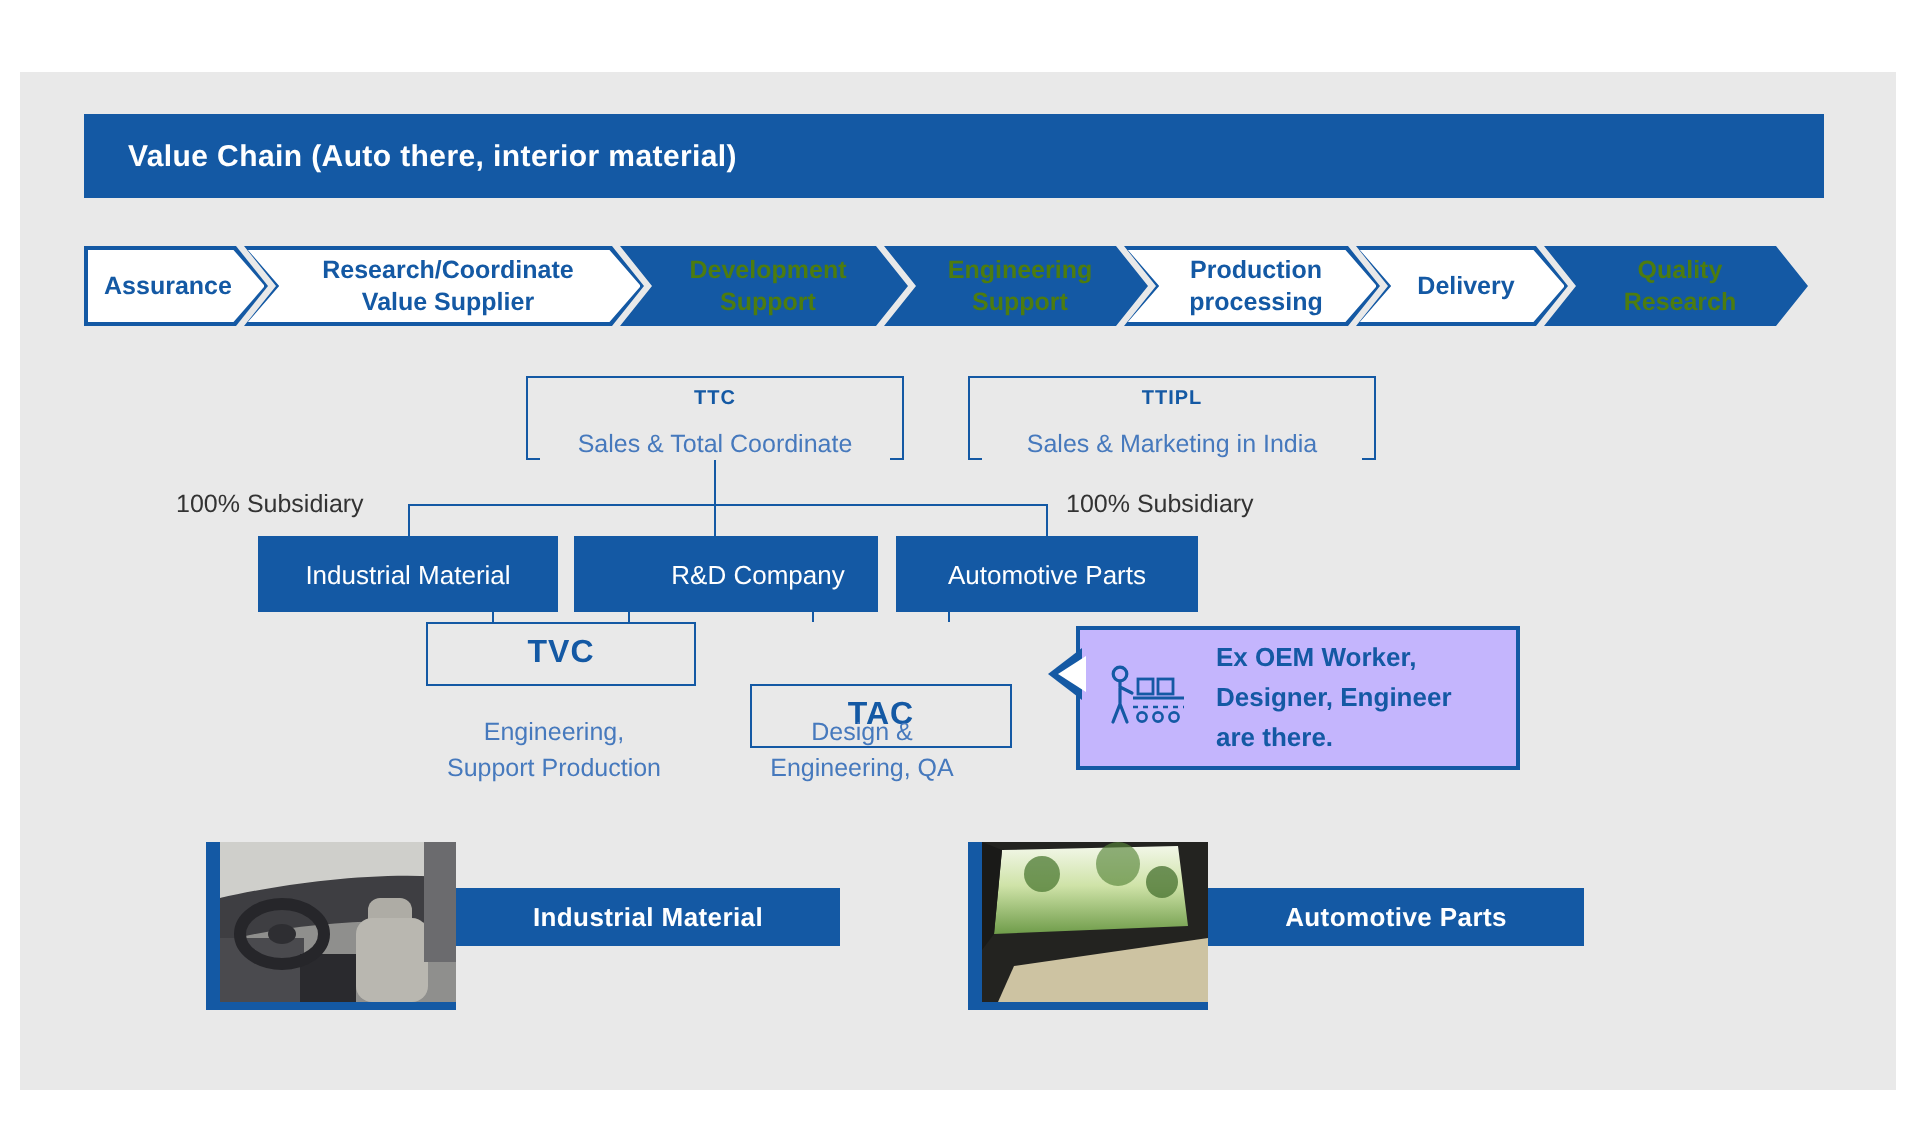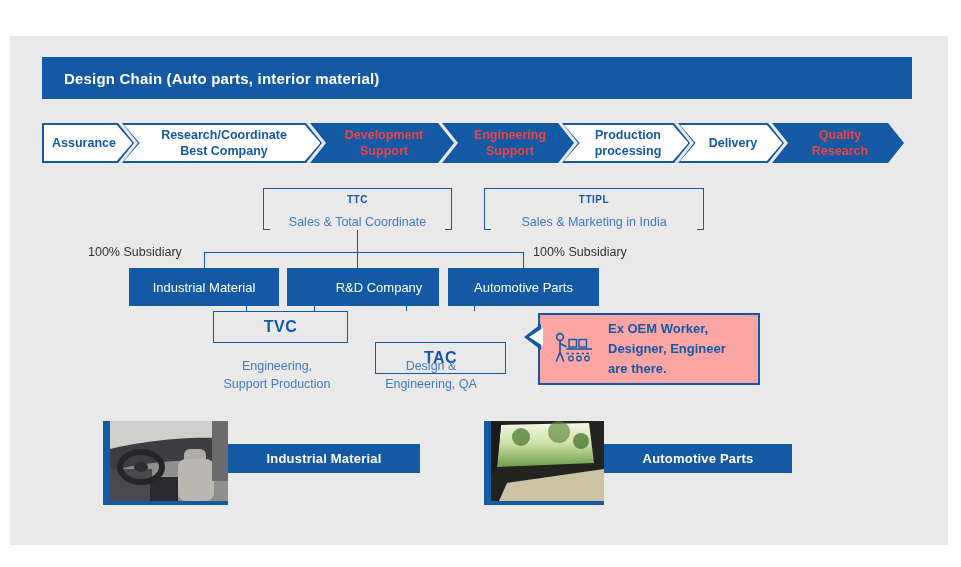--- a/index.html
+++ b/index.html
@@ -19,21 +19,21 @@
   
   .chev{ position:absolute; top:123px; height:40px; }
   .chev .bg{ position:absolute; inset:0; background:var(--blue); }
   .chev .inner{ position:absolute; inset:1.6px; background:#fff; }
   .clip-first{ clip-path:polygon(0 0, calc(100% - 16px) 0, 100% 50%, calc(100% - 16px) 100%, 0 100%); }
   .clip-notch{ clip-path:polygon(0 0, calc(100% - 16px) 0, 100% 50%, calc(100% - 16px) 100%, 0 100%, 16px 50%); }
   .chev .label{ position:absolute; inset:0; display:flex; align-items:center; justify-content:center;
     font-weight:bold; font-size:12.5px; line-height:1.3; text-align:center; white-space:pre-line; padding:0 12px 0 16px; }
   .chev.first .label{ padding:0 14px 0 6px; }
   .chev.outline .label{ color:var(--blue); }
-  .chev.filled .label{ color:#ef4444; }
+  .chev.filled .label{ color:#4d7c0f; }
 
   
   .bracket-box{ position:absolute; border:1px solid var(--blue); border-bottom:none; }
   .bracket-box .name{ text-align:center; padding-top:5px; font-weight:bold; font-size:10px; color:var(--blue); letter-spacing:.5px; }
   .bracket-row{ position:absolute; left:-1px; right:-1px; bottom:0; display:flex; align-items:flex-end; }
   .corner-l{ width:7px; height:9px; border-left:1px solid var(--blue); border-bottom:1px solid var(--blue); }
   .corner-r{ width:7px; height:9px; border-right:1px solid var(--blue); border-bottom:1px solid var(--blue); }
   .bracket-text{ flex:1; text-align:center; font-size:12.5px; color:var(--lblue); white-space:nowrap; padding-bottom:1px; }
 
   .subsidiary{ position:absolute; font-size:12.5px; color:#333; }
@@ -42,21 +42,21 @@
 
   .co-box{ position:absolute; height:38px; background:var(--blue); color:#fff; font-size:13px;
     display:flex; align-items:center; justify-content:center; }
 
   .sub-box{ position:absolute; height:32px; border:1px solid var(--blue); color:var(--blue);
     font-weight:bold; font-size:16px; letter-spacing:.5px; display:flex; align-items:center; justify-content:center; }
 
   .sub-desc{ position:absolute; text-align:center; font-size:12.5px; color:var(--lblue); line-height:1.45; white-space:pre-line; }
 
   
-  .callout{ position:absolute; left:538px; top:313px; width:222px; height:72px; background:#fca5a5;
+  .callout{ position:absolute; left:538px; top:313px; width:222px; height:72px; background:#c4b5fd;
     border:2px solid var(--blue); display:flex; align-items:center; gap:10px; padding:6px 8px 6px 12px; }
   .callout .tri-border{ position:absolute; left:-16px; top:9px; width:17px; height:26px; background:var(--blue);
     clip-path:polygon(100% 0, 0 50%, 100% 100%); }
   .callout .tri-fill{ position:absolute; left:-11px; top:13px; width:14px; height:18px; background:#fff;
     clip-path:polygon(100% 0, 0 50%, 100% 100%); }
   .callout .callout-text{ font-weight:bold; font-size:13px; color:var(--blue); line-height:1.55; white-space:pre-line; }
 
   
   .photo-underlay{ position:absolute; background:var(--blue); }
   .photo{ position:absolute; overflow:hidden; }
@@ -64,34 +64,34 @@
   .photo-label{ position:absolute; height:29px; background:var(--blue); color:#fff; font-weight:bold; font-size:13px;
     display:flex; align-items:center; justify-content:center; letter-spacing:.2px; }
 </style>
 </head>
 <body>
 
 <div class="screen">
   <div class="panel"></div>
 
   <div class="header-bar">
-    <span>Design Chain (Auto parts, interior material)</span>
+    <span>Value Chain (Auto there, interior material)</span>
   </div>
 
   <div>
     <div class="chev first outline" style="left:42px;width:92px;">
       <div class="bg clip-first"></div>
       <div class="inner clip-first"></div>
       <div class="label">Assurance</div>
     </div>
     <div class="chev outline" style="left:122px;width:200px;">
       <div class="bg clip-notch"></div>
       <div class="inner clip-notch"></div>
       <div class="label">Research/Coordinate
-Best Company</div>
+Value Supplier</div>
     </div>
     <div class="chev filled" style="left:310px;width:144px;">
       <div class="bg clip-notch"></div>
 
       <div class="label">Development
 Support</div>
     </div>
     <div class="chev filled" style="left:442px;width:132px;">
       <div class="bg clip-notch"></div>
 
@@ -121,21 +121,21 @@
 
     <div class="bracket-box" style="left:263px;top:188px;width:189px;height:42px;">
       <div class="name">TTC</div>
       <div class="bracket-row">
         <span class="corner-l"></span>
         <span class="bracket-text">Sales &amp; Total Coordinate</span>
         <span class="corner-r"></span>
       </div>
     </div>
 
-    <div class="bracket-box" style="left:484px;top:188px;width:220px;height:42px;">
+    <div class="bracket-box" style="left:484px;top:188px;width:204px;height:42px;">
       <div class="name">TTIPL</div>
       <div class="bracket-row">
         <span class="corner-l"></span>
         <span class="bracket-text">Sales &amp; Marketing in India</span>
         <span class="corner-r"></span>
       </div>
     </div>
 
     <div class="subsidiary" style="left:88px;top:245px;">100% Subsidiary</div>
     <div class="subsidiary" style="left:533px;top:245px;">100% Subsidiary</div>

